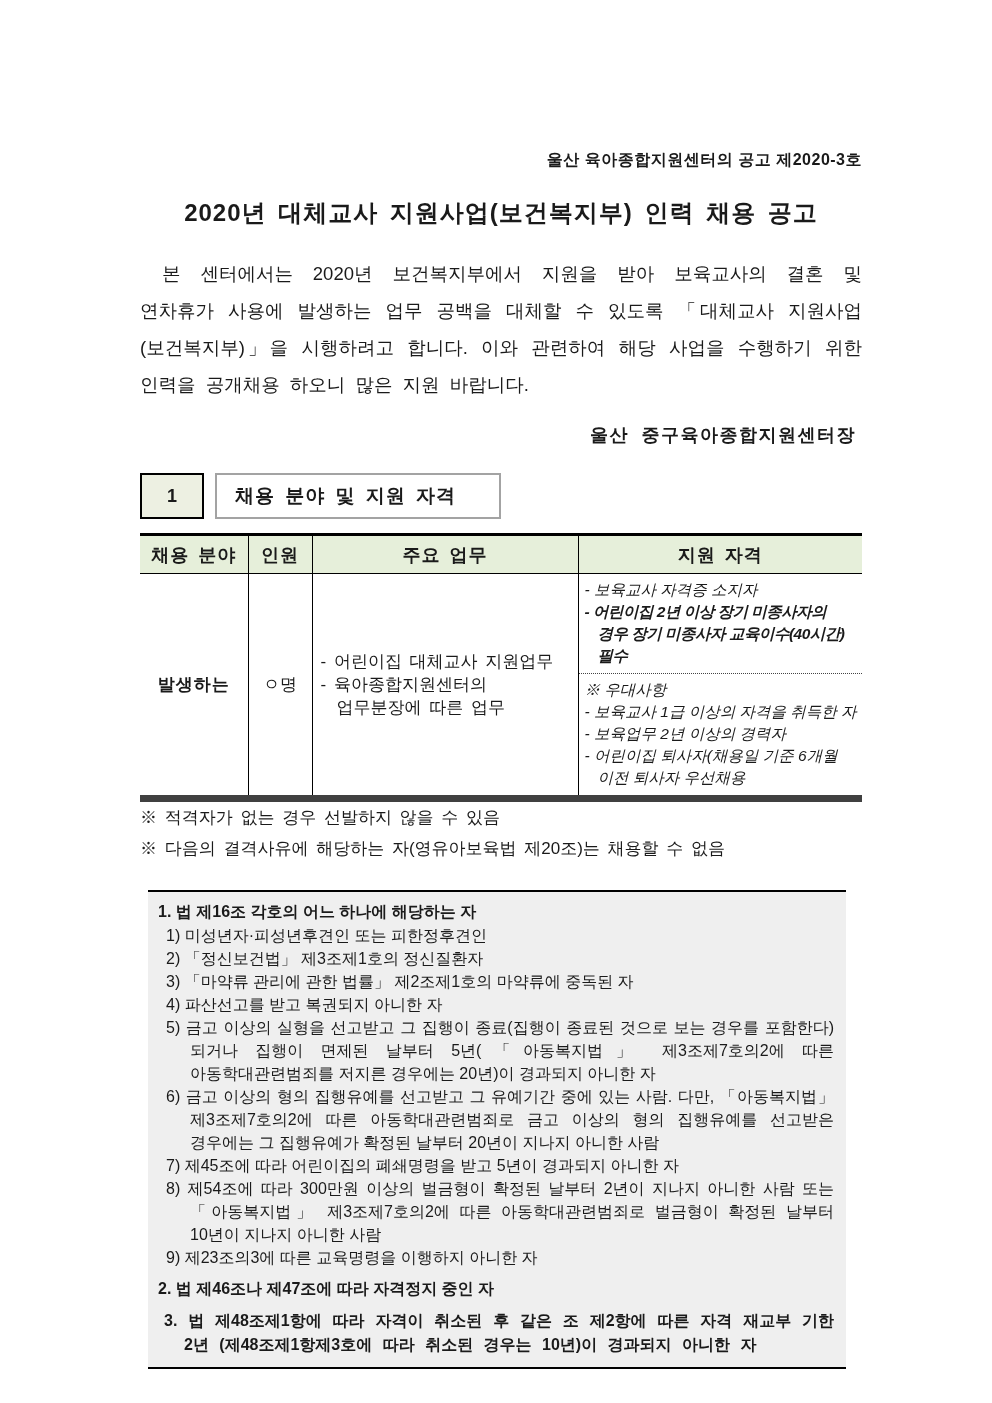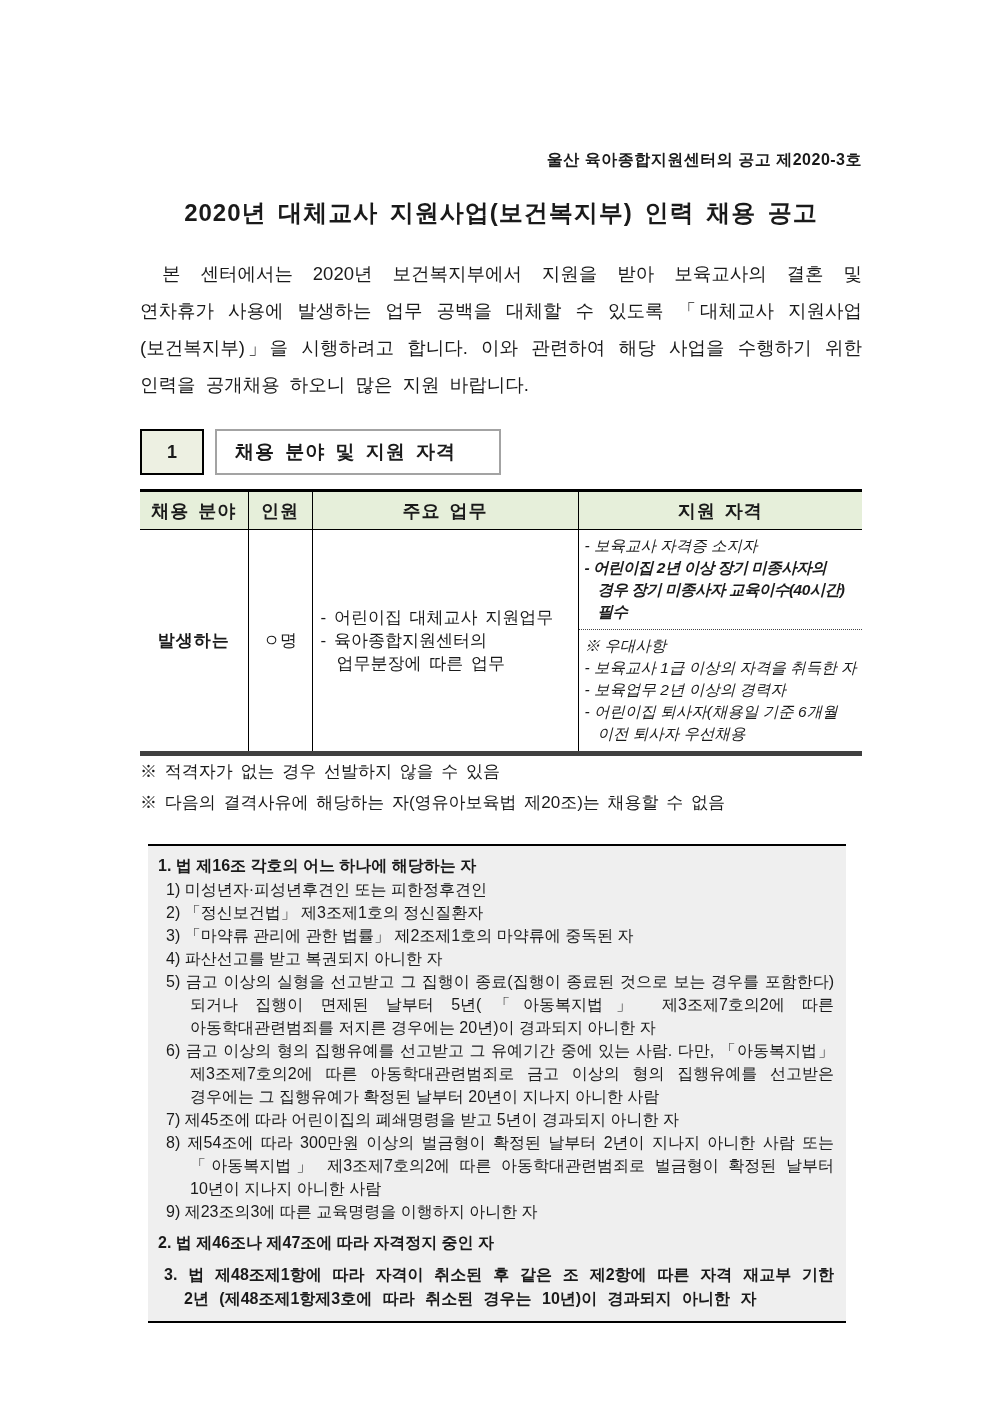--- a/index.html
+++ b/index.html
@@ -80,21 +80,21 @@
     padding-left: 18px;
     font-size: 19px; font-weight: 700;
     letter-spacing: 1px; word-spacing: 4px;
   }
 
   table.recruit {
     margin-top: 14px;
     width: 722px;
     border-collapse: collapse;
     border-top: 3px solid #000;
-    border-bottom: 5px solid #404040;
+    border-bottom: 7px solid #404040;
     table-layout: fixed;
   }
   table.recruit col.c1 { width: 108px; }
   table.recruit col.c2 { width: 64px; }
   table.recruit col.c3 { width: 266px; }
   table.recruit col.c4 { width: 284px; }
   table.recruit th {
     background: #e6efda;
     border-bottom: 1px solid #000;
     font-size: 18px; font-weight: 700;
@@ -162,20 +162,21 @@
 <div class="page">
   <div class="content">
 
     <div class="doc-number">울산 육아종합지원센터의 공고 제2020-3호</div>
 
     <div class="doc-title">2020년 대체교사 지원사업(보건복지부) 인력 채용 공고</div>
 
     <div class="intro">본 센터에서는 2020년 보건복지부에서 지원을 받아 보육교사의 결혼 및 연차휴가 사용에 발생하는 업무 공백을 대체할 수 있도록 「대체교사 지원사업(보건복지부)」을 시행하려고 합니다. 이와 관련하여 해당 사업을 수행하기 위한 인력을 공개채용 하오니 많은 지원 바랍니다.</div>
 
 
+    <div class="doc-signer">울산 중구육아종합지원센터장</div>
 
     <div class="section-head">
       <div class="section-num">1</div>
       <div class="section-title">채용 분야 및 지원 자격</div>
     </div>
 
     <table class="recruit">
       <colgroup>
           <col class="c1">
           <col class="c2">

